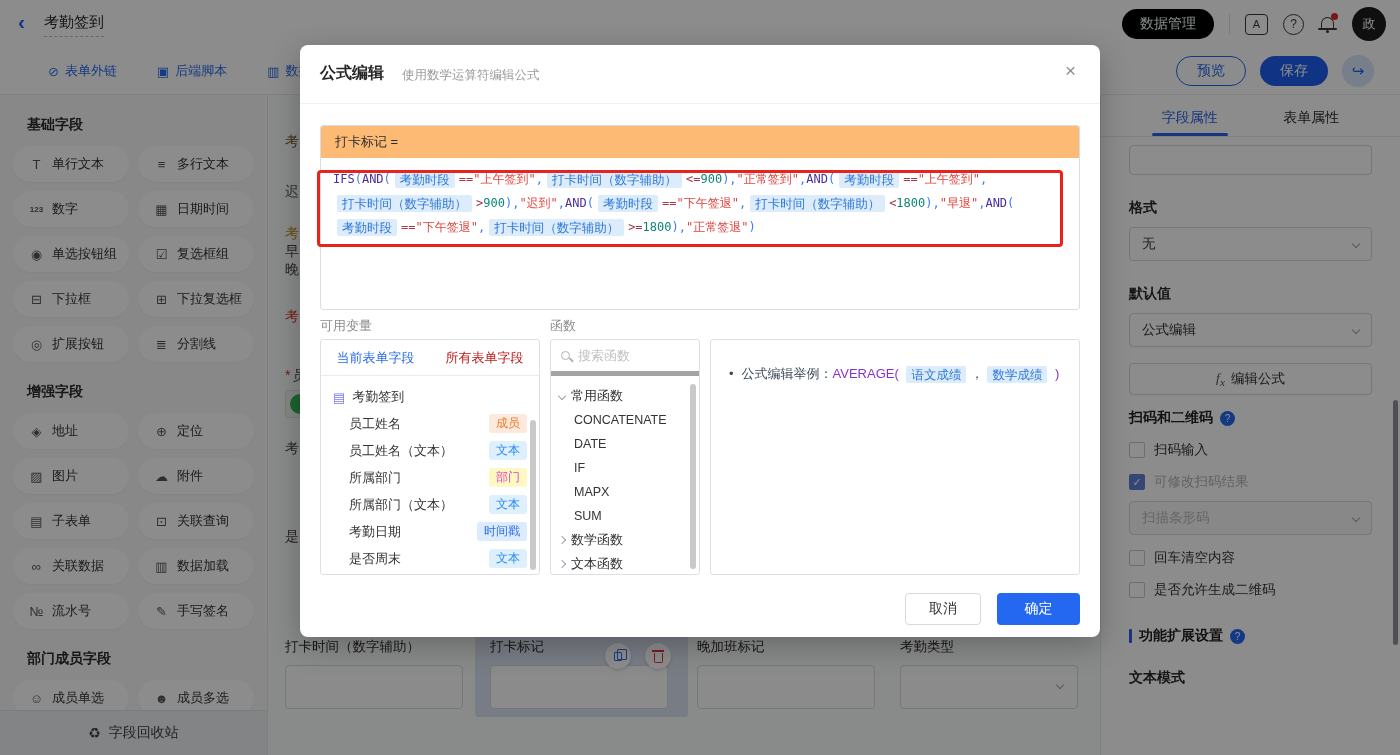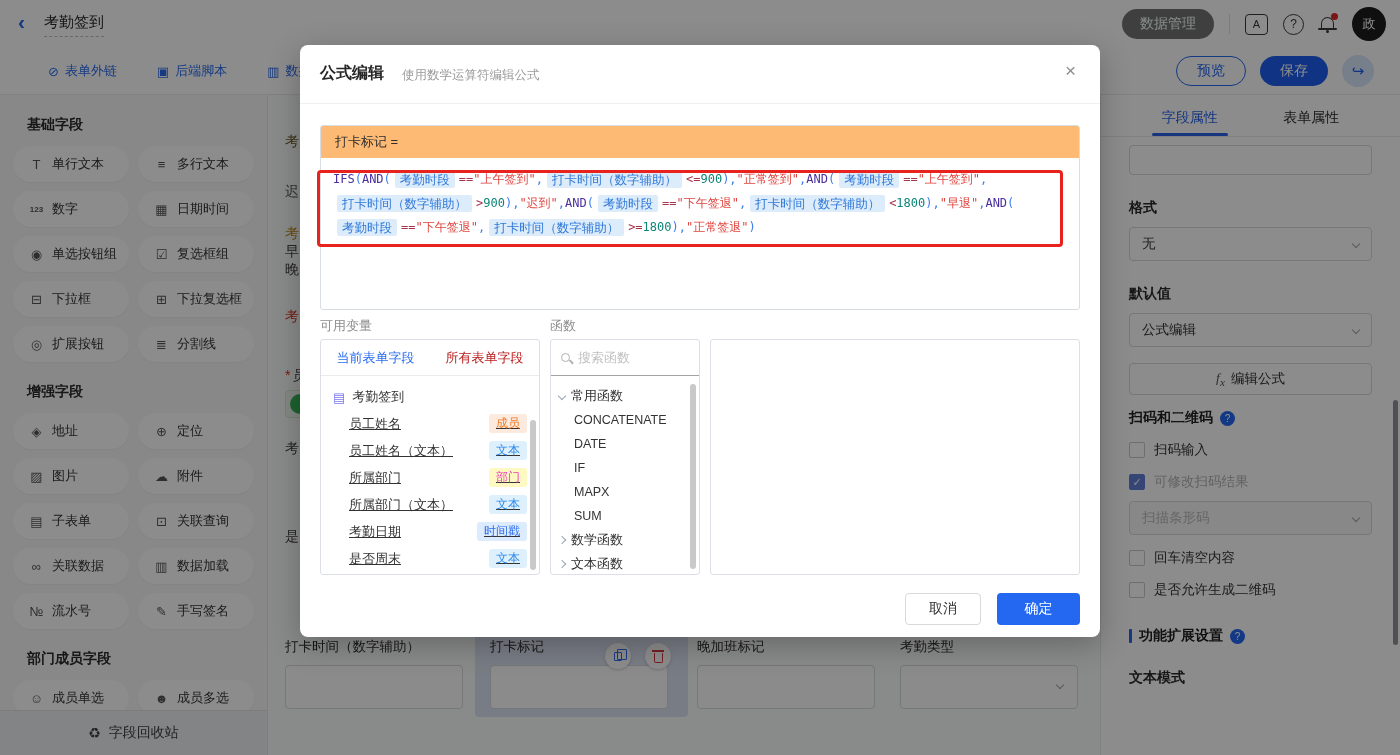--- a/index.html
+++ b/index.html
@@ -7,21 +7,21 @@
   .screen { position:relative; width:1400px; height:755px; background:#fff; overflow:hidden; }
 
   
   .hdr { position:absolute; left:0; top:0; width:1400px; height:48px; background:#fff; z-index:1; }
   .h-back { position:absolute; left:18px; top:10px; color:#2468f2; font-size:21px; font-weight:bold; cursor:pointer; }
   .h-title { position:absolute; left:44px; top:13px; font-size:15px; color:#2b2b2b; border-bottom:1px dashed #b9bfc9; padding-bottom:4px; }
   .h-tabs { position:absolute; left:608px; top:0; height:48px; display:flex; gap:64px; align-items:center; }
   .h-tab { font-size:15px; color:#2b2b2b; cursor:pointer; }
   .h-tab.active { color:#2a63e8; }
   .h-right { position:absolute; right:14px; top:0; height:48px; display:flex; align-items:center; gap:15px; }
-  .pill-green { background:#737373; color:#f2fff7; padding:6px 18px; border-radius:17px; font-size:14px; cursor:pointer; }
+  .pill-green { background:#000000; color:#f2fff7; padding:6px 18px; border-radius:17px; font-size:14px; cursor:pointer; }
   .v-div { width:1px; height:20px; background:#e2e2e2; }
   .ic-book { width:23px; height:21px; border:1.6px solid #3a3a3a; border-radius:4px; font-size:11px; color:#3a3a3a; display:flex; align-items:center; justify-content:center; }
   .ic-help { width:21px; height:21px; border:1.6px solid #3a3a3a; border-radius:50%; font-size:12px; color:#3a3a3a; display:flex; align-items:center; justify-content:center; }
   .bell-wrap { position:relative; width:18px; height:18px; }
   .bell-body { position:absolute; left:2px; top:2px; width:13px; height:11px; border:1.6px solid #3a3a3a; border-bottom:none; border-radius:7px 7px 0 0; }
   .bell-body::before { content:''; position:absolute; left:-4px; right:-4px; bottom:-1.6px; height:1.6px; background:#3a3a3a; border-radius:1px; }
   .bell-body::after { content:''; position:absolute; left:50%; bottom:-5px; width:3px; height:3px; margin-left:-1.5px; background:#3a3a3a; border-radius:50%; }
   .bell-dot { position:absolute; right:-1px; top:-2px; width:7px; height:7px; background:#e02929; border-radius:50%; }
   .avatar { width:34px; height:34px; background:#1c1c1c; color:#fff; font-size:13px; border-radius:50%; display:flex; align-items:center; justify-content:center; cursor:pointer; }
 
@@ -106,29 +106,29 @@
   .ann-rect { position:absolute; left:17px; top:125px; width:746px; height:77px; border:3px solid #e8231d; border-radius:4px; z-index:5; pointer-events:none; }
   .m-sub-label { position:absolute; font-size:13px; color:#8c8c8c; }
   .panel { position:absolute; top:294px; height:236px; border:1px solid #dcdfe6; border-radius:3px; background:#fff; overflow:hidden; }
   .vars-panel { left:20px; width:220px; }
   .vp-tabs { height:36px; border-bottom:1px solid #ebebeb; display:flex; }
   .vp-tab { flex:1; font-size:13px; color:#b91c1c; display:flex; align-items:center; justify-content:center; cursor:pointer; }
   .vp-tab.active { color:#2a6cf0; }
   .vp-list { position:relative; padding-top:8px; }
   .vp-form { height:26px; display:flex; align-items:center; gap:7px; padding-left:12px; font-size:13px; color:#333; }
   .doc-ic { color:#7a7af0; font-size:13px; }
-  .vp-row { height:27px; display:flex; align-items:center; justify-content:space-between; padding:0 12px 0 28px; font-size:13px; color:#333; cursor:pointer;text-decoration:underline; }
+  .vp-row { height:27px; display:flex; align-items:center; justify-content:space-between; padding:0 12px 0 28px; font-size:13px; color:#333; cursor:pointer; }
   .bdg { font-size:12px; padding:1px 7px; border-radius:3px; white-space:nowrap; }
   .b-or { color:#f07a26; background:#fdeade; }
   .b-bl { color:#2a8af0; background:#dff0fd; }
   .b-mg { color:#e93fb9; background:#fef9c3; }
   .b-ts { color:#2a6cf0; background:#dcebfd; }
   .vp-scroll { position:absolute; right:3px; top:44px; width:6px; height:150px; background:#c9c9c9; border-radius:3px; }
   .fns-panel { left:250px; width:150px; }
-  .fp-search { height:36px; border-bottom:1px solid #a3a3a3; display:flex; align-items:center; gap:8px; padding:0 10px; }
+  .fp-search { height:36px; border-bottom:5px solid #a3a3a3; display:flex; align-items:center; gap:8px; padding:0 10px; }
   .mag { position:relative; width:9px; height:9px; border:1.5px solid #b0b0b0; border-radius:50%; flex:none; }
   .mag::after { content:''; position:absolute; left:7px; top:7px; width:5px; height:1.5px; background:#b0b0b0; transform:rotate(45deg); }
   .fp-ph { font-size:13px; color:#c0c0c0; }
   .fp-list { padding-top:8px; }
   .fp-group { height:24px; display:flex; align-items:center; gap:6px; padding-left:8px; font-size:13px; color:#2f2f2f; cursor:pointer; }
   .fp-item { height:24px; line-height:24px; padding-left:23px; font-size:12.5px; color:#333; cursor:pointer; }
   .fp-scroll { position:absolute; right:3px; top:44px; width:6px; height:185px; background:#c9c9c9; border-radius:3px; }
   .caret { width:6px; height:6px; border-right:1.5px solid #9aa3ad; border-bottom:1.5px solid #9aa3ad; display:inline-block; transform:rotate(45deg); flex:none; }
   .caret.right { transform:rotate(-45deg); }
   .tips-panel { left:410px; width:370px; padding:24px 18px; font-size:13px; color:#3e4a59; }
@@ -474,18 +474,21 @@
           </div>
           <div class="fp-group">
             <span class="caret right"></span>
             <span>文本函数</span>
           </div>
         </div>
       <div class="fp-scroll"></div>
     </div>
 
     <div class="panel tips-panel">
+      <div class="tip-row">
+        <span class="tip-dot">•</span><span>公式编辑举例：</span><span class="t-avg">AVERAGE(</span> <span class="t-chip">语文成绩</span><span>，</span><span class="t-chip">数学成绩</span> <span class="t-avg">)</span>
+      </div>
     </div>
 
     <button class="btn-cancel">取消</button>
     <button class="btn-ok">确定</button>
   </div>
 </div>
 
 </body></html>

